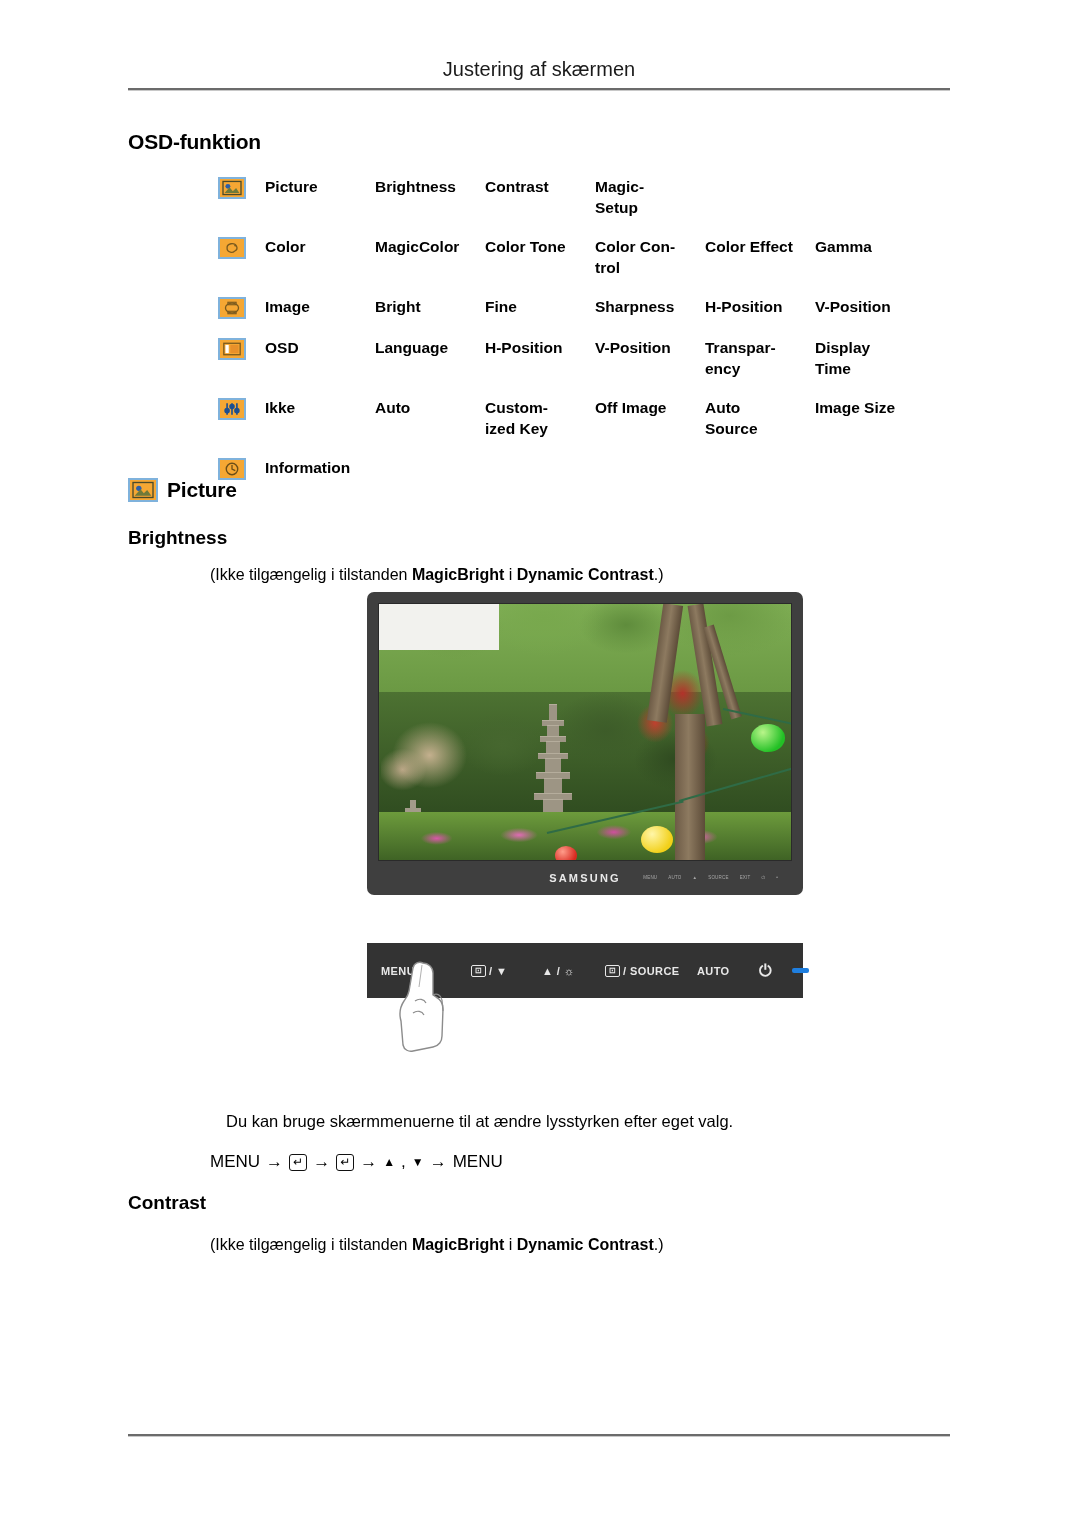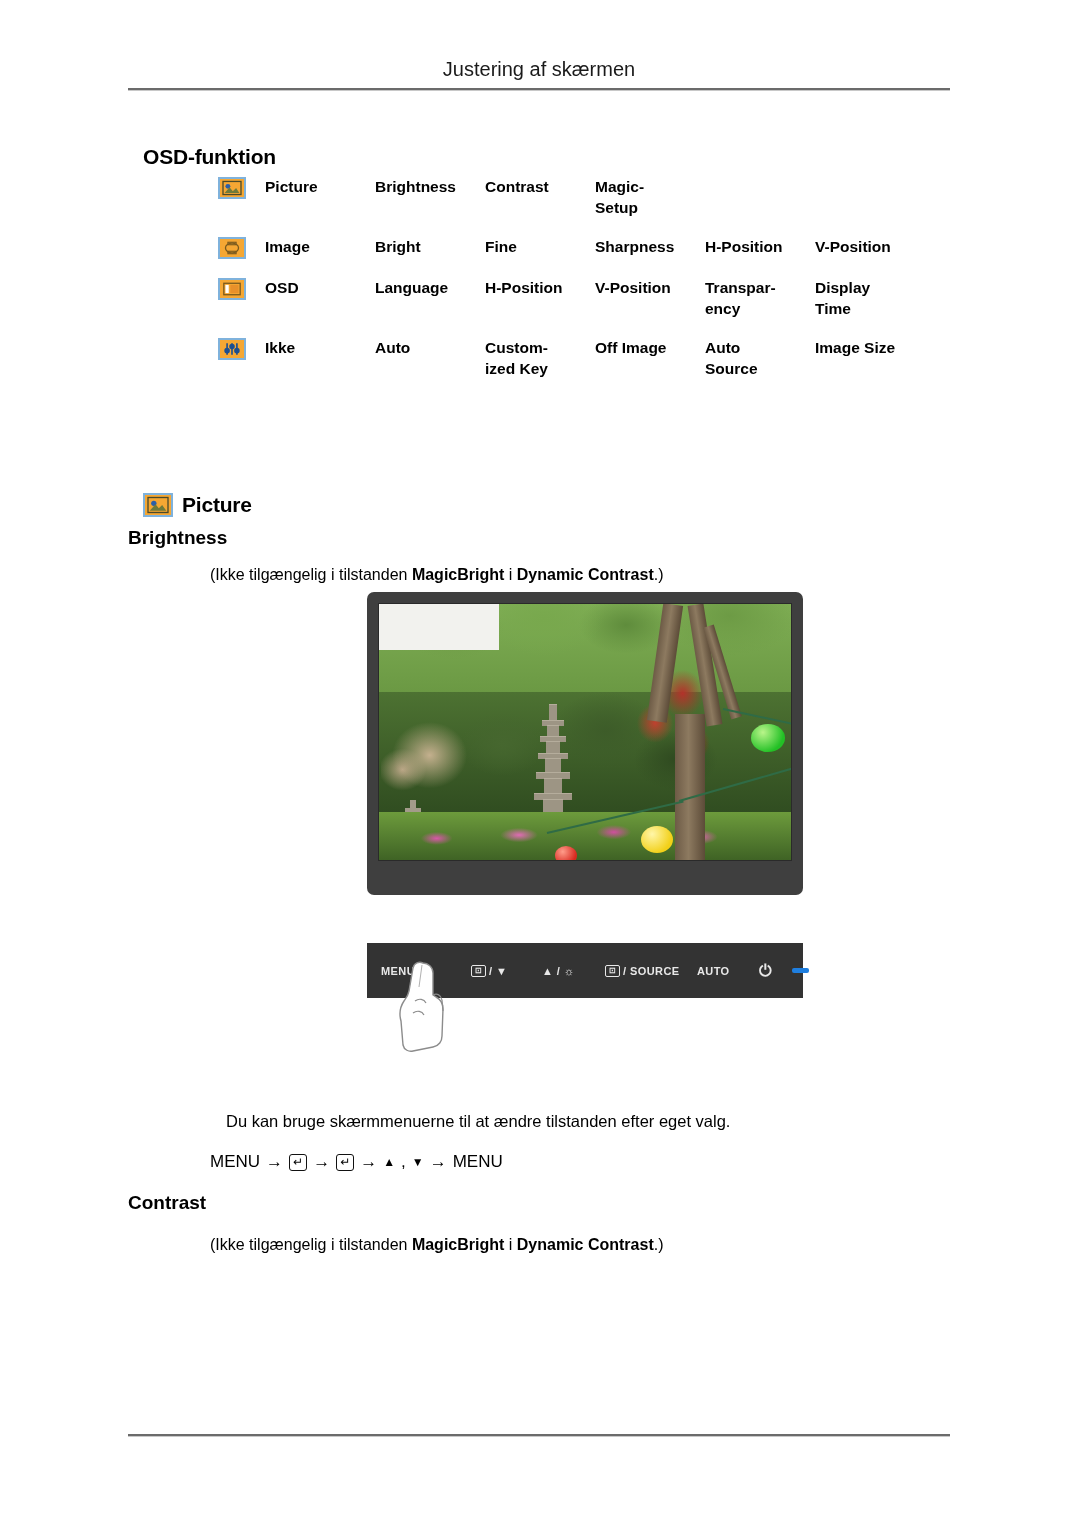--- a/index.html
+++ b/index.html
@@ -41,21 +41,21 @@
     top: 1434px;
     width: 822px;
     height: 0;
     border-top: 2px solid #6b6b6b;
     border-bottom: 1px solid #c8c8c8;
   }
 
   
   h1.sec {
     position: absolute;
-    margin: 15px;
+    margin: 0;
     font-size: 21px;
     font-weight: bold;
     letter-spacing: -0.2px;
     color: #000;
   }
   h2.sub {
     position: absolute;
     margin: 0;
     font-size: 19px;
     font-weight: bold;
@@ -330,20 +330,37 @@
     </div>
     <div class="label-cell">Picture</div>
     <div class="opt-cell">Brightness</div>
     <div class="opt-cell">Contrast</div>
     <div class="opt-cell" style="white-space:pre-line">Magic-
 Setup</div>
     <div class="opt-cell"></div>
     <div class="opt-cell"></div>
   </div>
 
+  <div class="row">
+    <div class="icon-cell">
+      <span class="osdicon">
+        <svg viewBox="0 0 28 22">
+          <path d="M8 11 a6 5 0 1 1 9 4 q-2 2 -5 1 a6 5 0 0 1 -4 -5 Z" fill="none" stroke="#7a5a1e" stroke-width="1.6"></path>
+          <circle cx="18" cy="8" r="1.3" fill="#7a5a1e"></circle>
+        </svg>
+      </span>
+    </div>
+    <div class="label-cell">Color</div>
+    <div class="opt-cell">MagicColor</div>
+    <div class="opt-cell">Color Tone</div>
+    <div class="opt-cell" style="white-space:pre-line">Color  Con-
+trol</div>
+    <div class="opt-cell">Color Effect</div>
+    <div class="opt-cell">Gamma</div>
+  </div>
 
   <div class="row">
     <div class="icon-cell">
       <span class="osdicon">
         <svg viewBox="0 0 28 22">
           <ellipse cx="14" cy="11" rx="8" ry="6" fill="none" stroke="#7a5a1e" stroke-width="1.6"></ellipse>
           <rect x="9" y="4" width="10" height="3" fill="none" stroke="#7a5a1e" stroke-width="1.4"></rect>
           <rect x="9" y="15" width="10" height="3" fill="none" stroke="#7a5a1e" stroke-width="1.4"></rect>
         </svg>
       </span>
@@ -394,20 +411,31 @@
     <div class="label-cell">Ikke</div>
     <div class="opt-cell">Auto</div>
     <div class="opt-cell" style="white-space:pre-line">Custom-
 ized Key</div>
     <div class="opt-cell">Off Image</div>
     <div class="opt-cell" style="white-space:pre-line">Auto
 Source</div>
     <div class="opt-cell">Image Size</div>
   </div>
 
+  <div class="row r-last">
+    <div class="icon-cell">
+      <span class="osdicon">
+        <svg viewBox="0 0 28 22">
+          <circle cx="14" cy="11" r="7" fill="none" stroke="#6b4e18" stroke-width="1.7"></circle>
+          <path d="M14 6 L14 11 L18 13" fill="none" stroke="#6b4e18" stroke-width="1.6"></path>
+        </svg>
+      </span>
+    </div>
+    <div class="label-cell">Information</div>
+  </div>
 
 </div>
 
 <h1 class="sec" id="picture-heading-row">
   <span class="osdicon big">
     <svg viewBox="0 0 30 24">
       <rect x="3" y="3" width="24" height="18" fill="none" stroke="#4a4a2a" stroke-width="1.6"></rect>
       <circle cx="10" cy="10" r="3.2" fill="#2c5fa8"></circle>
       <path d="M5 19 L12 11 L16 16 L20 12 L25 19 Z" fill="#6f7a3a"></path>
     </svg>
@@ -466,20 +494,32 @@
 
     <div class="wire" style="left:300px; top:196px; width:140px; transform:rotate(-16deg);"></div>
     <div class="wire" style="left:168px; top:228px; width:140px; transform:rotate(-13deg);"></div>
     <div class="wire" style="left:344px; top:104px; width:70px; transform:rotate(12deg);"></div>
 
     <div class="lantern green" style="left:372px; top:120px; width:34px; height:28px;"></div>
     <div class="lantern yellow" style="left:262px; top:222px; width:32px; height:27px;"></div>
     <div class="lantern red" style="left:176px; top:242px; width:22px; height:19px;"></div>
   </div>
 
+  <div id="bezel-bottom">
+    <div id="samsung-logo">SAMSUNG</div>
+    <div id="bezel-keys">
+      <span>MENU</span>
+      <span>AUTO</span>
+      <span>▲</span>
+      <span>SOURCE</span>
+      <span>EXIT</span>
+      <span>⏻</span>
+      <span>•</span>
+    </div>
+  </div>
 </div>
 
 <div id="control-strip">
   <div class="key" style="left:14px;">
     <span>MENU</span>
   </div>
   <div class="key" style="left:104px;">
     <span class="boxglyph">⊡</span>
     <span>/ ▼</span>
   </div>
@@ -504,21 +544,21 @@
     <path d="M30 6 C26 4 21 6 20 11 L16 34 C15 39 13 41 11 44 C7 50 6 57 8 64
              L10 88 C11 93 16 95 20 94 L40 90 C46 89 49 84 49 79 L50 52
              C50 46 47 42 43 40 L40 38 L40 16 C40 10 35 6 30 6 Z" fill="#ffffff" stroke="#8c8c8c" stroke-width="1.4"></path>
     <path d="M40 38 C44 36 48 38 49 43 L50 54" fill="none" stroke="#8c8c8c" stroke-width="1.2"></path>
     <path d="M22 44 C26 41 31 42 33 46" fill="none" stroke="#8c8c8c" stroke-width="1.2"></path>
     <path d="M20 56 C24 53 29 54 31 58" fill="none" stroke="#8c8c8c" stroke-width="1.2"></path>
     <path d="M29 8 L26 30" fill="none" stroke="#b0b0b0" stroke-width="1"></path>
   </svg>
 </div>
 
-<div class="btext" id="desc-text">Du kan bruge skærmmenuerne til at ændre tilstanden efter eget valg.</div>
+<div class="btext" id="desc-text">Du kan bruge skærmmenuerne til at ændre lysstyrken efter eget valg.</div>
 
 <div class="btext" id="menu-path">
   <span>MENU</span>
   <span>→</span>
   <span class="keycap">↵</span>
   <span>→</span>
   <span class="keycap">↵</span>
   <span>→</span>
   <span style="font-size:12px">▲</span>
   <span>,</span>

